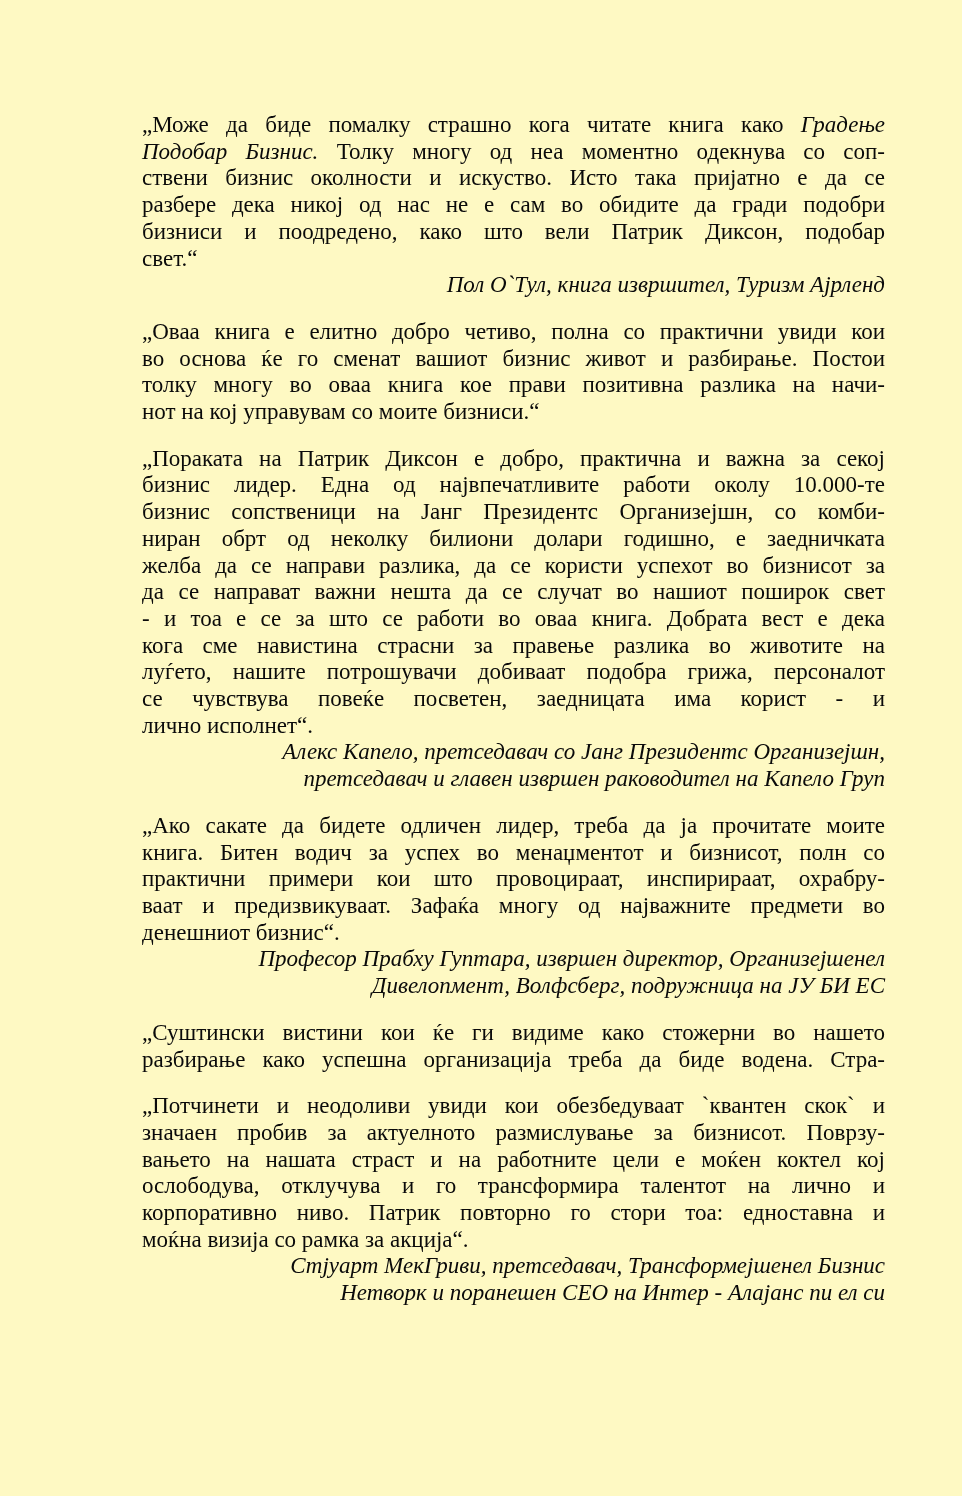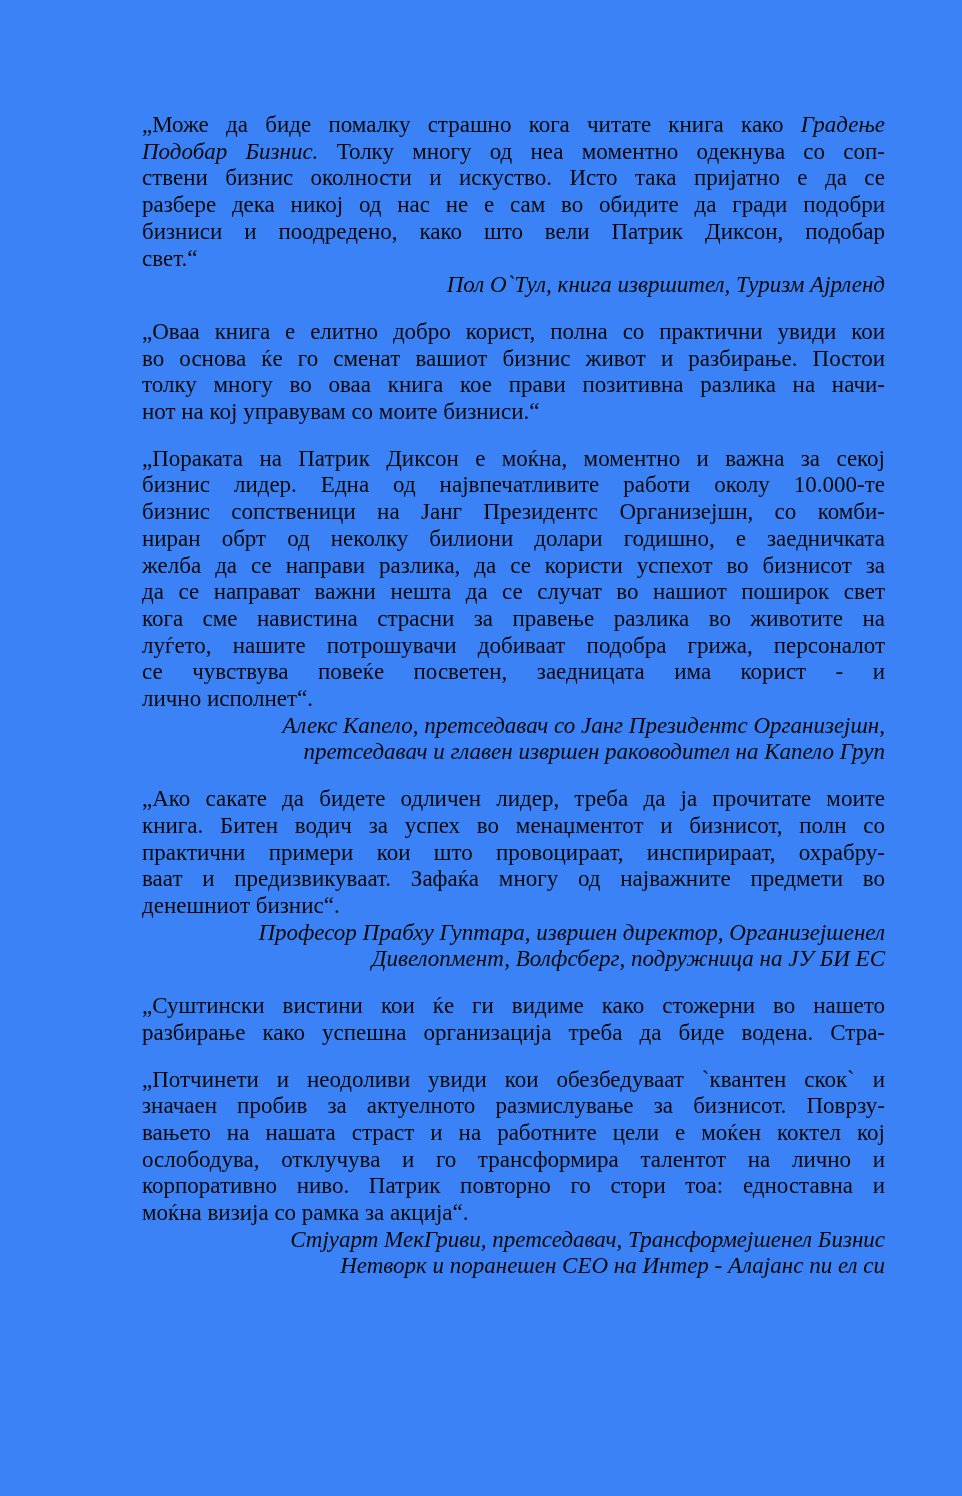--- a/index.html
+++ b/index.html
@@ -12,21 +12,21 @@
     height: 1496px;
     overflow: hidden;
     color: #0a0a0a;
     font-family: "Liberation Serif", "DejaVu Serif", serif;
   }
   .page {
     box-sizing: border-box;
     width: 962px;
     height: 1496px;
     padding: 112px 77px 0 142px;
-    background: #3b82f6;
+    background: #fef9c3;
   }
   .testimonial { margin: 0; }
   .testimonial + .testimonial { margin-top: 20px; }
   .line {
     font-size: 23px;
     line-height: 26.7px;
     white-space: normal;
   }
   .jline {
     text-align: justify;
@@ -49,32 +49,33 @@
       <div class="testimonial">
         <div class="line jline"><span>„Може да биде помалку страшно кога читате книга како </span><span class="it">Градење</span></div>
         <div class="line jline"><span class="it">Подобар Бизнис.</span><span> Толку многу од неа моментно одекнува со соп-</span></div>
         <div class="line jline"><span>ствени бизнис околности и искуство. Исто така пријатно е да се</span></div>
         <div class="line jline"><span>разбере дека никој од нас не е сам во обидите да гради подобри</span></div>
         <div class="line jline"><span>бизниси и поодредено, како што вели Патрик Диксон, подобар</span></div>
         <div class="line lline"><span>свет.“</span></div>
         <div class="line attr">Пол О`Тул, книга извршител, Туризм Ајрленд</div>
       </div>
       <div class="testimonial">
-        <div class="line jline"><span>„Оваа книга е елитно добро корист, полна со практични увиди кои</span></div>
+        <div class="line jline"><span>„Оваа книга е елитно добро четиво, полна со практични увиди кои</span></div>
         <div class="line jline"><span>во основа ќе го сменат вашиот бизнис живот и разбирање. Постои</span></div>
         <div class="line jline"><span>толку многу во оваа книга кое прави позитивна разлика на начи-</span></div>
         <div class="line lline"><span>нот на кој управувам со моите бизниси.“</span></div>
       </div>
       <div class="testimonial">
-        <div class="line jline"><span>„Пораката на Патрик Диксон е моќна, моментно и важна за секој</span></div>
+        <div class="line jline"><span>„Пораката на Патрик Диксон е добро, практична и важна за секој</span></div>
         <div class="line jline"><span>бизнис лидер. Една од највпечатливите работи околу 10.000-те</span></div>
         <div class="line jline"><span>бизнис сопственици на Јанг Президентс Организејшн, со комби-</span></div>
         <div class="line jline"><span>ниран обрт од неколку билиони долари годишно, е заедничката</span></div>
         <div class="line jline"><span>желба да се направи разлика, да се користи успехот во бизнисот за</span></div>
         <div class="line jline"><span>да се направат важни нешта да се случат во нашиот поширок свет</span></div>
+        <div class="line jline"><span>- и тоа е се за што се работи во оваа книга. Добрата вест е дека</span></div>
         <div class="line jline"><span>кога сме навистина страсни за правење разлика во животите на</span></div>
         <div class="line jline"><span>луѓето, нашите потрошувачи добиваат подобра грижа, персоналот</span></div>
         <div class="line jline"><span>се чувствува повеќе посветен, заедницата има корист - и</span></div>
         <div class="line lline"><span>лично исполнет“.</span></div>
         <div class="line attr">Алекс Капело, претседавач со Јанг Президентс Организејшн,</div>
         <div class="line attr">претседавач и главен извршен раководител на Капело Груп</div>
       </div>
       <div class="testimonial">
         <div class="line jline"><span>„Ако сакате да бидете одличен лидер, треба да ја прочитате моите</span></div>
         <div class="line jline"><span>книга. Битен водич за успех во менаџментот и бизнисот, полн со</span></div>

